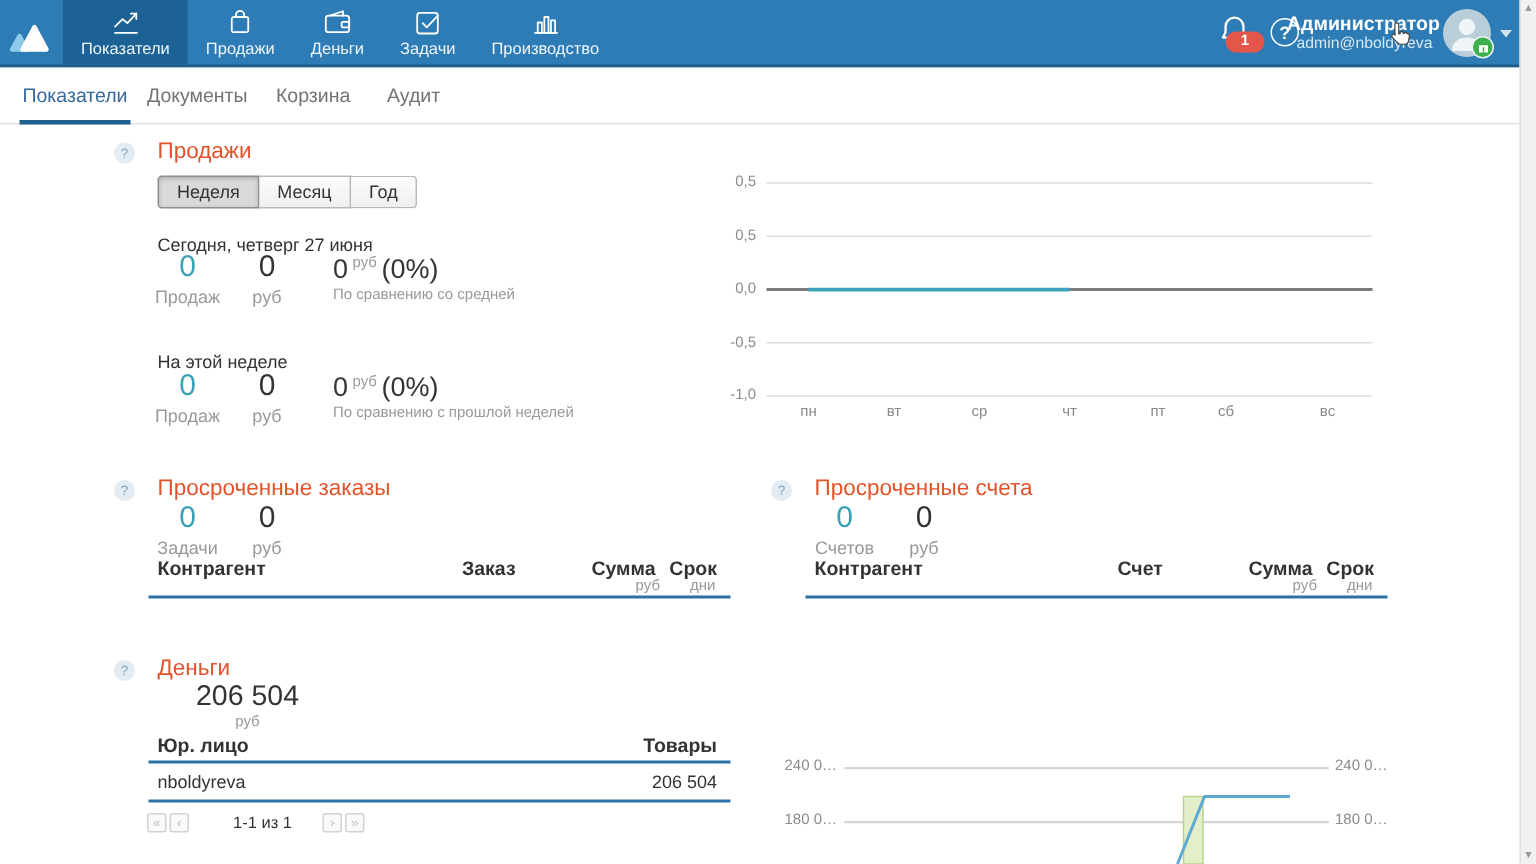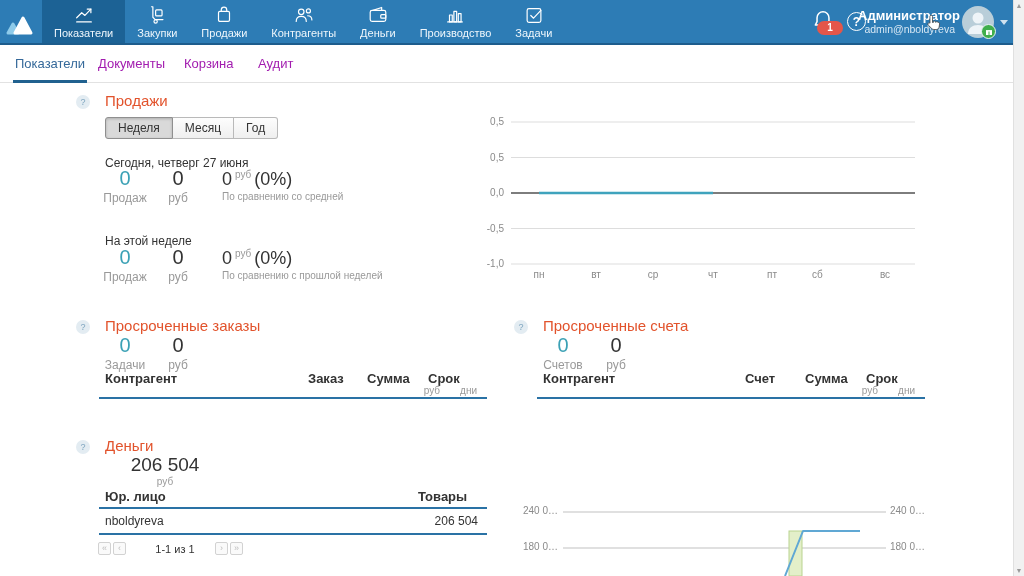--- a/index.html
+++ b/index.html
@@ -28,21 +28,21 @@
   .avatar{position:absolute;left:962px;top:6px;width:32px;height:32px;border-radius:50%;
           background:#b9ced9;cursor:pointer;}
   .avbadge{position:absolute;left:19px;top:18px;width:15px;height:15px;border-radius:50%;
            background:#3fae4c;border:1.5px solid #eaf2f7;box-sizing:border-box;
            display:flex;align-items:center;justify-content:center;}
   .ucaret{position:absolute;left:1000px;top:20px;width:0;height:0;border-left:4px solid transparent;
           border-right:4px solid transparent;border-top:5px solid #cfe2ef;cursor:pointer;}
   
   #tabrow{position:absolute;left:0;top:45px;width:1024px;height:38px;background:#fff;
           border-bottom:1px solid #e2e2e2;box-sizing:border-box;}
-  .tab{position:absolute;top:0;height:38px;line-height:38px;font-size:13px;color:#a21caf;cursor:pointer;}
+  .tab{position:absolute;top:0;height:38px;line-height:38px;font-size:13px;color:#737373;cursor:pointer;}
   .tab.active{color:#35699a;}
   .tab.active::after{content:"";position:absolute;left:-2px;right:-2px;bottom:0;height:3px;background:#20618f;}
   
   .help-q{position:absolute;width:14px;height:14px;border-radius:50%;background:#e3ecf2;
           color:#7fa5bf;font-size:9px;line-height:14px;text-align:center;cursor:pointer;}
   .sec-title{position:absolute;font-size:15px;color:#e2532c;white-space:nowrap;}
   .btn-group{position:absolute;display:flex;}
   .pbtn{height:22px;line-height:20px;padding:0 12px;font-size:12px;color:#333;cursor:pointer;
         background:linear-gradient(#fdfdfd,#efefef);border:1px solid #b9b9b9;border-left:none;box-sizing:border-box;}
   .pbtn:first-child{border-left:1px solid #b9b9b9;border-radius:3px 0 0 3px;}
@@ -50,21 +50,21 @@
   .pbtn.active{background:#d9d9d9;border-color:#8f8f8f;box-shadow:inset 0 1px 3px rgba(0,0,0,.2);}
   .heading12{position:absolute;font-size:12px;color:#333;white-space:nowrap;}
   .statcol{position:absolute;text-align:center;}
   .big{font-size:20px;line-height:21px;color:#333;}
   .big.teal{color:#3ba1b5;}
   .stat-label{font-size:12px;color:#999;margin-top:2px;white-space:nowrap;}
   .cmp-line{position:absolute;font-size:18px;color:#333;white-space:nowrap;}
   .cmp-unit{font-size:10px;color:#999;vertical-align:7px;margin:0 3px 0 3px;}
   .cmp-label{position:absolute;font-size:10px;color:#999;white-space:nowrap;}
   .th{position:absolute;font-size:13px;font-weight:bold;color:#333;white-space:nowrap;}
-  .th.r{}
+  .th.r{text-align:right;}
   .tunit{position:absolute;font-size:10px;color:#999;text-align:right;}
   .bluebar{position:absolute;height:2px;background:#2a72a5;}
   .cell{position:absolute;font-size:12px;color:#333;white-space:nowrap;}
   .cell.r{text-align:right;}
   .bignum{position:absolute;text-align:center;}
   .bignum .n{font-size:19px;color:#333;line-height:21px;}
   .bignum .u{font-size:10px;color:#999;margin-top:1px;}
   .pgbtn{position:absolute;width:13px;height:13px;line-height:11px;text-align:center;font-size:9px;
          color:#bdbdbd;background:#fafafa;border:1px solid #d2d2d2;border-radius:2px;
          box-sizing:border-box;cursor:pointer;}
@@ -94,76 +94,55 @@
         <path d="M4 15 L9.5 9.5 L13 12.5 L19.5 5.5"></path>
           <path d="M15.5 5.5 h4 v4"></path>
           <path d="M4 19.5 H20"></path>
       </svg>
       </span>
     <span class="nlabel">Показатели</span>
   </div>
   <div class="nav-item">
     <span>
       <svg width="22" height="22" viewBox="0 0 24 24" fill="none" stroke="#fff" stroke-width="1.3" stroke-linecap="round" stroke-linejoin="round">
-        <path d="M6 3 h1.5 v11.5 l2.5 2.5 h8.5"></path>
-          <circle cx="10.5" cy="19" r="1.8"></circle>
-        <rect x="10.5" y="6.5" width="7" height="6.5" rx="1"></rect>
-      </svg>
-      </span>
-    <span class="nlabel">Закупки</span>
-  </div>
-  <div class="nav-item">
-    <span>
-      <svg width="22" height="22" viewBox="0 0 24 24" fill="none" stroke="#fff" stroke-width="1.3" stroke-linecap="round" stroke-linejoin="round">
         <rect x="6" y="8" width="12" height="11" rx="1.5"></rect>
           <path d="M9 8 V6.5 a3 3 0 0 1 6 0 V8"></path>
       </svg>
       </span>
     <span class="nlabel">Продажи</span>
-  </div>
-  <div class="nav-item">
-    <span>
-      <svg width="22" height="22" viewBox="0 0 24 24" fill="none" stroke="#fff" stroke-width="1.3" stroke-linecap="round" stroke-linejoin="round">
-        <circle cx="9" cy="8.5" r="3"></circle>
-          <path d="M3.5 19 c0-3.5 2.5-5.5 5.5-5.5 s5.5 2 5.5 5.5"></path>
-        <circle cx="16.8" cy="7.5" r="2.2"></circle>
-          <path d="M16 12.8 c2.8 0 4.6 1.8 4.6 4.6"></path>
-      </svg>
-      </span>
-    <span class="nlabel">Контрагенты</span>
   </div>
   <div class="nav-item">
     <span>
       <svg width="22" height="22" viewBox="0 0 24 24" fill="none" stroke="#fff" stroke-width="1.3" stroke-linecap="round" stroke-linejoin="round">
         <rect x="3.5" y="7" width="17" height="12" rx="2"></rect>
           <path d="M6.5 7 L16 3.8 V7"></path>
         <rect x="15" y="11.5" width="5.5" height="4" rx="1"></rect>
       </svg>
       </span>
     <span class="nlabel">Деньги</span>
+  </div>
+  <div class="nav-item">
+    <span>
+      <svg width="22" height="22" viewBox="0 0 24 24" fill="none" stroke="#fff" stroke-width="1.3" stroke-linecap="round" stroke-linejoin="round">
+        <rect x="4.5" y="5" width="15" height="15" rx="2"></rect>
+          <path d="M8.5 12.5 l3 3 L19.5 7"></path>
+      </svg>
+      </span>
+    <span class="nlabel">Задачи</span>
   </div>
   <div class="nav-item">
     <span>
       <svg width="22" height="22" viewBox="0 0 24 24" fill="none" stroke="#fff" stroke-width="1.3" stroke-linecap="round" stroke-linejoin="round">
         <path d="M4 19.5 H20"></path>
           <rect x="6" y="12" width="3" height="7.5"></rect>
         <rect x="10.8" y="8" width="3" height="11.5"></rect>
           <rect x="15.6" y="10.5" width="3" height="9"></rect>
       </svg>
       </span>
     <span class="nlabel">Производство</span>
-  </div>
-  <div class="nav-item">
-    <span>
-      <svg width="22" height="22" viewBox="0 0 24 24" fill="none" stroke="#fff" stroke-width="1.3" stroke-linecap="round" stroke-linejoin="round">
-        <rect x="4.5" y="5" width="15" height="15" rx="2"></rect>
-          <path d="M8.5 12.5 l3 3 L19.5 7"></path>
-      </svg>
-      </span>
-    <span class="nlabel">Задачи</span>
   </div>
 
   <div class="bell">
     <svg width="26" height="26" viewBox="0 0 24 24" fill="none" stroke="#fff" stroke-width="1.4" stroke-linecap="round" stroke-linejoin="round">
       <path d="M12 3.5 c3 0 5.5 2.4 5.5 5.4 v3.6 l1.6 3.2 H4.9 l1.6 -3.2 V8.9 C6.5 5.9 9 3.5 12 3.5 z"></path>
       <path d="M10 18.5 a2.2 2.2 0 0 0 4 0"></path>
     </svg>
     <span class="badge">1</span>
   </div>
   <div class="helpbtn">?</div>

